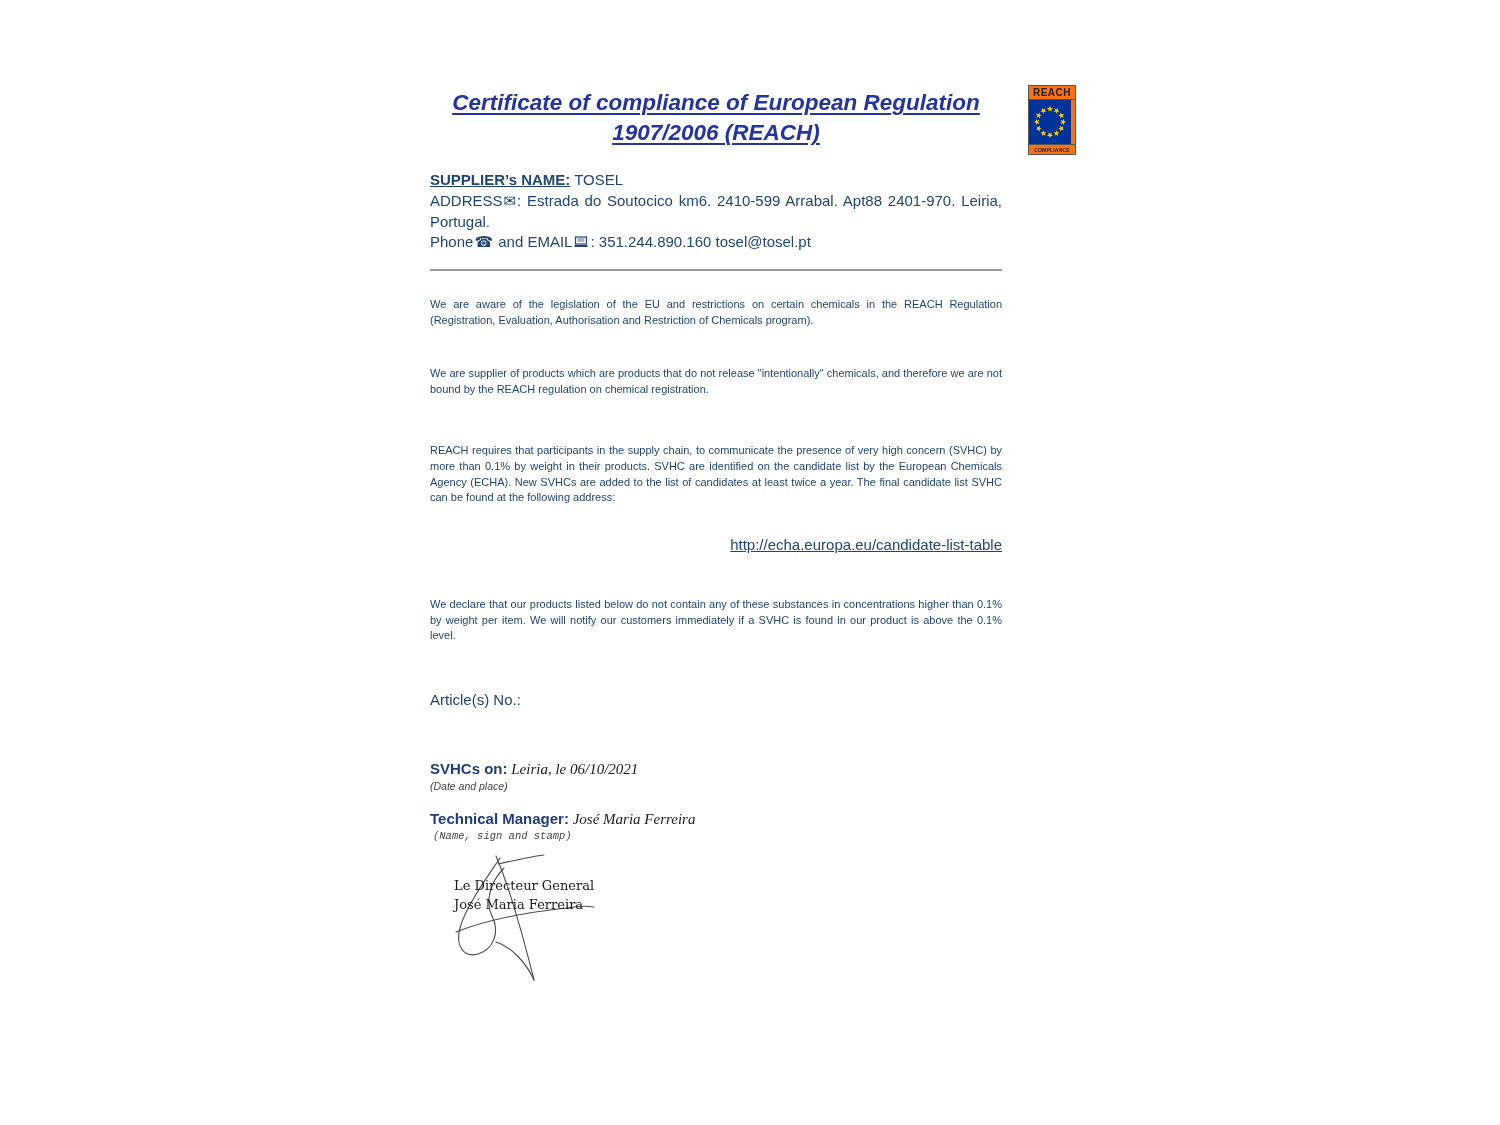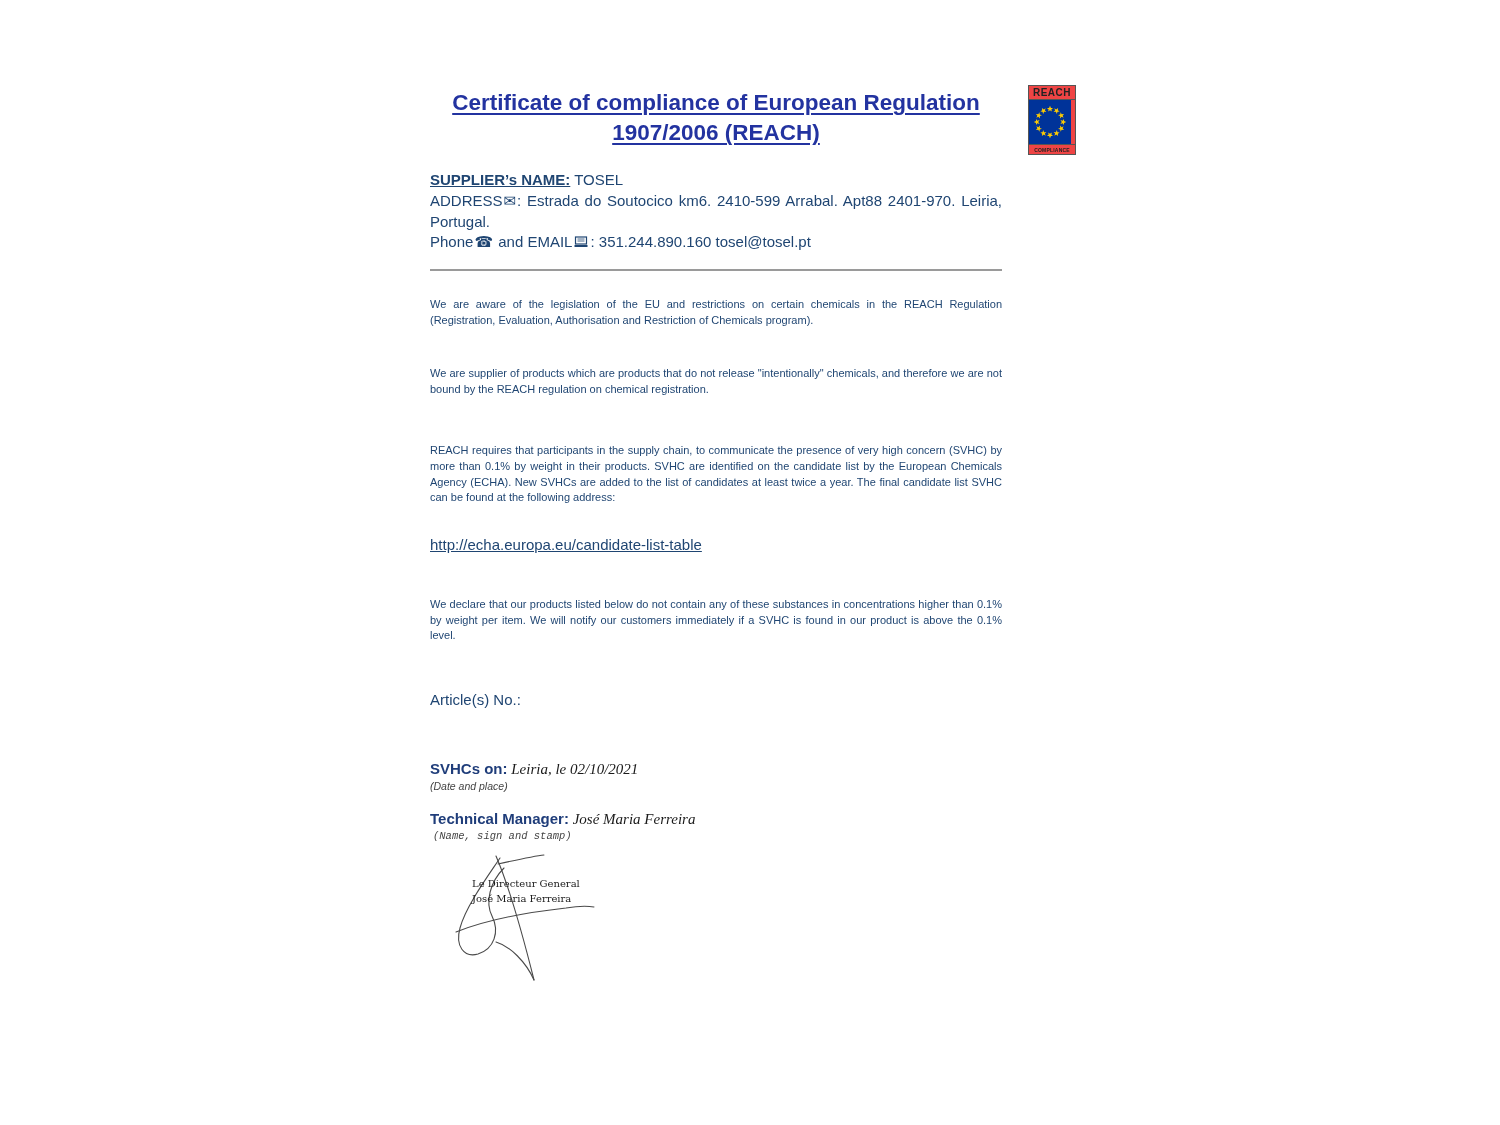--- a/index.html
+++ b/index.html
@@ -24,20 +24,21 @@
     width: 572px;
     color: #1f4572;
   }
   .doc-title {
     margin: 88px 0 0 0;
     text-align: center;
     color: #2333a0;
     font-size: 22.5px;
     font-weight: bold;
     line-height: 1.34;
+    font-style: italic;
   }
   .doc-title .tline {
     text-decoration: underline;
     text-decoration-thickness: 2px;
     text-underline-offset: 3px;
   }
   .supplier {
     margin-top: 22px;
     font-size: 15px;
     line-height: 1.38;
@@ -68,21 +69,21 @@
     line-height: 1.42;
     text-align: justify;
     margin: 0;
   }
   .p1 { margin-top: 26px; }
   .p2 { margin-top: 38px; }
   .p3 { margin-top: 46px; }
   .p4 { margin-top: 44px; }
   .link-row {
     margin-top: 30px;
-    text-align: left;
+    text-align: right;
     font-size: 15px;
   }
   .link-row a {
     color: #1f4572;
     text-decoration: underline;
   }
   .article-row {
     margin-top: 47px;
     font-size: 15px;
   }
@@ -114,36 +115,36 @@
     width: 200px;
     height: 130px;
   }
   .signature-scribble {
     position: absolute;
     left: 0;
     top: 0;
   }
   .signature-text {
     position: absolute;
-    left: 34px;
+    left: 16px;
     top: 22px;
     font-family: "DejaVu Serif", serif;
-    font-size: 10px;
+    font-size: 13px;
     color: #1a1a1a;
     line-height: 1.5;
     white-space: nowrap;
   }
   
   .reach-logo {
     position: absolute;
     left: 1028px;
     top: 85px;
     width: 48px;
     border: 1px solid #555;
-    background: #ef4444;
+    background: #f97316;
     text-align: center;
     box-sizing: border-box;
   }
   .reach-logo-top {
     font-size: 10px;
     font-weight: bold;
     color: #222;
     border-bottom: 1px solid #555;
     padding: 1px 0;
     letter-spacing: 0.5px;
@@ -217,21 +218,21 @@
 
     <div class="link-row">
       <a href="#">http://echa.europa.eu/candidate-list-table</a>
     </div>
 
     <p class="para p4">We declare that our products listed below do not contain any of these substances in concentrations higher than 0.1% by weight per item. We will notify our customers immediately if a SVHC is found in our product is above the 0.1% level.</p>
 
     <p class="article-row">Article(s) No.:</p>
 
     <div class="made-row">
-      <span class="fld-label">SVHCs on:</span><span class="fld-value"> Leiria, le 02/10/2021</span>
+      <span class="fld-label">SVHCs on:</span><span class="fld-value"> Leiria, le 06/10/2021</span>
     </div>
     <div class="sub-note">(Date and place)</div>
 
     <div class="manager-row">
       <span class="fld-label">Technical Manager:</span><span class="fld-value"> José Maria Ferreira</span>
     </div>
     <div class="sub-note manager-sub">(Name, sign and stamp)</div>
 
     <div class="signature-block">
       <svg class="signature-scribble" width="200" height="130" viewBox="0 0 200 130">

